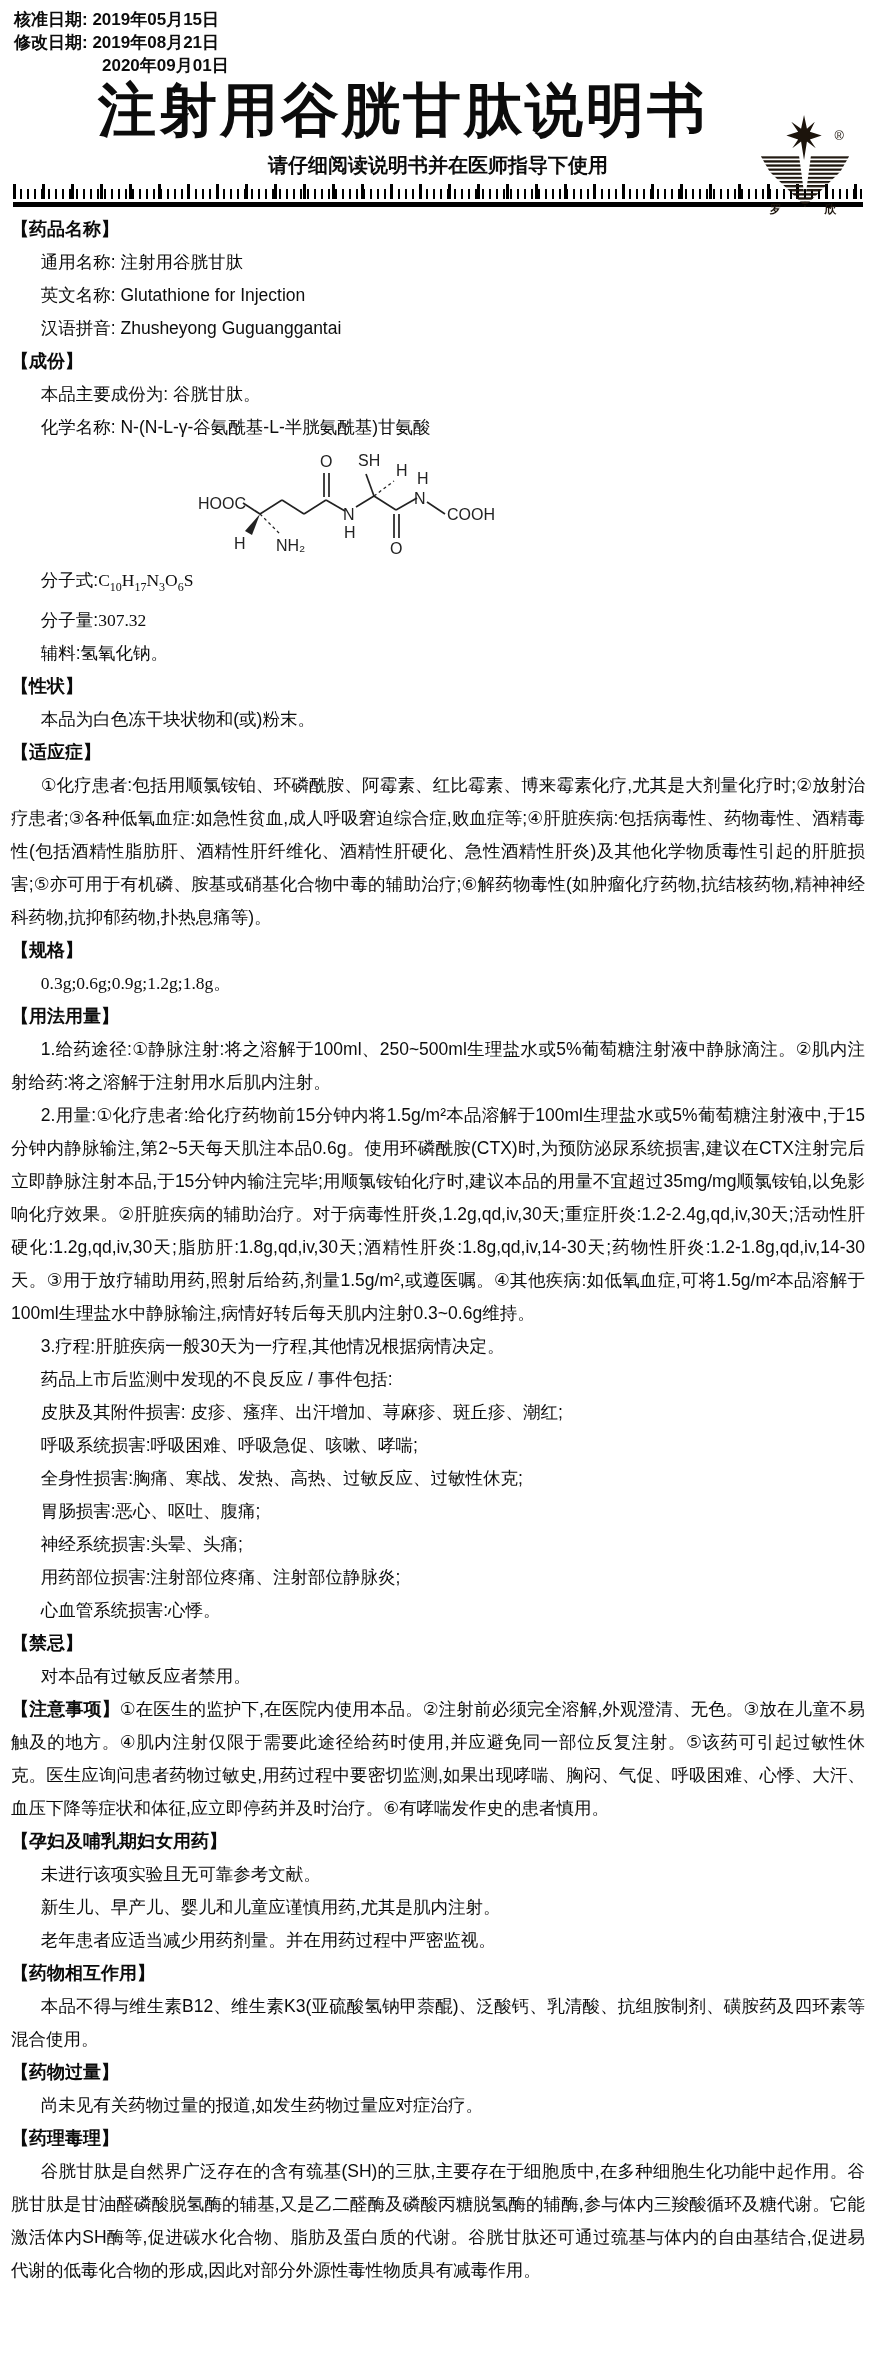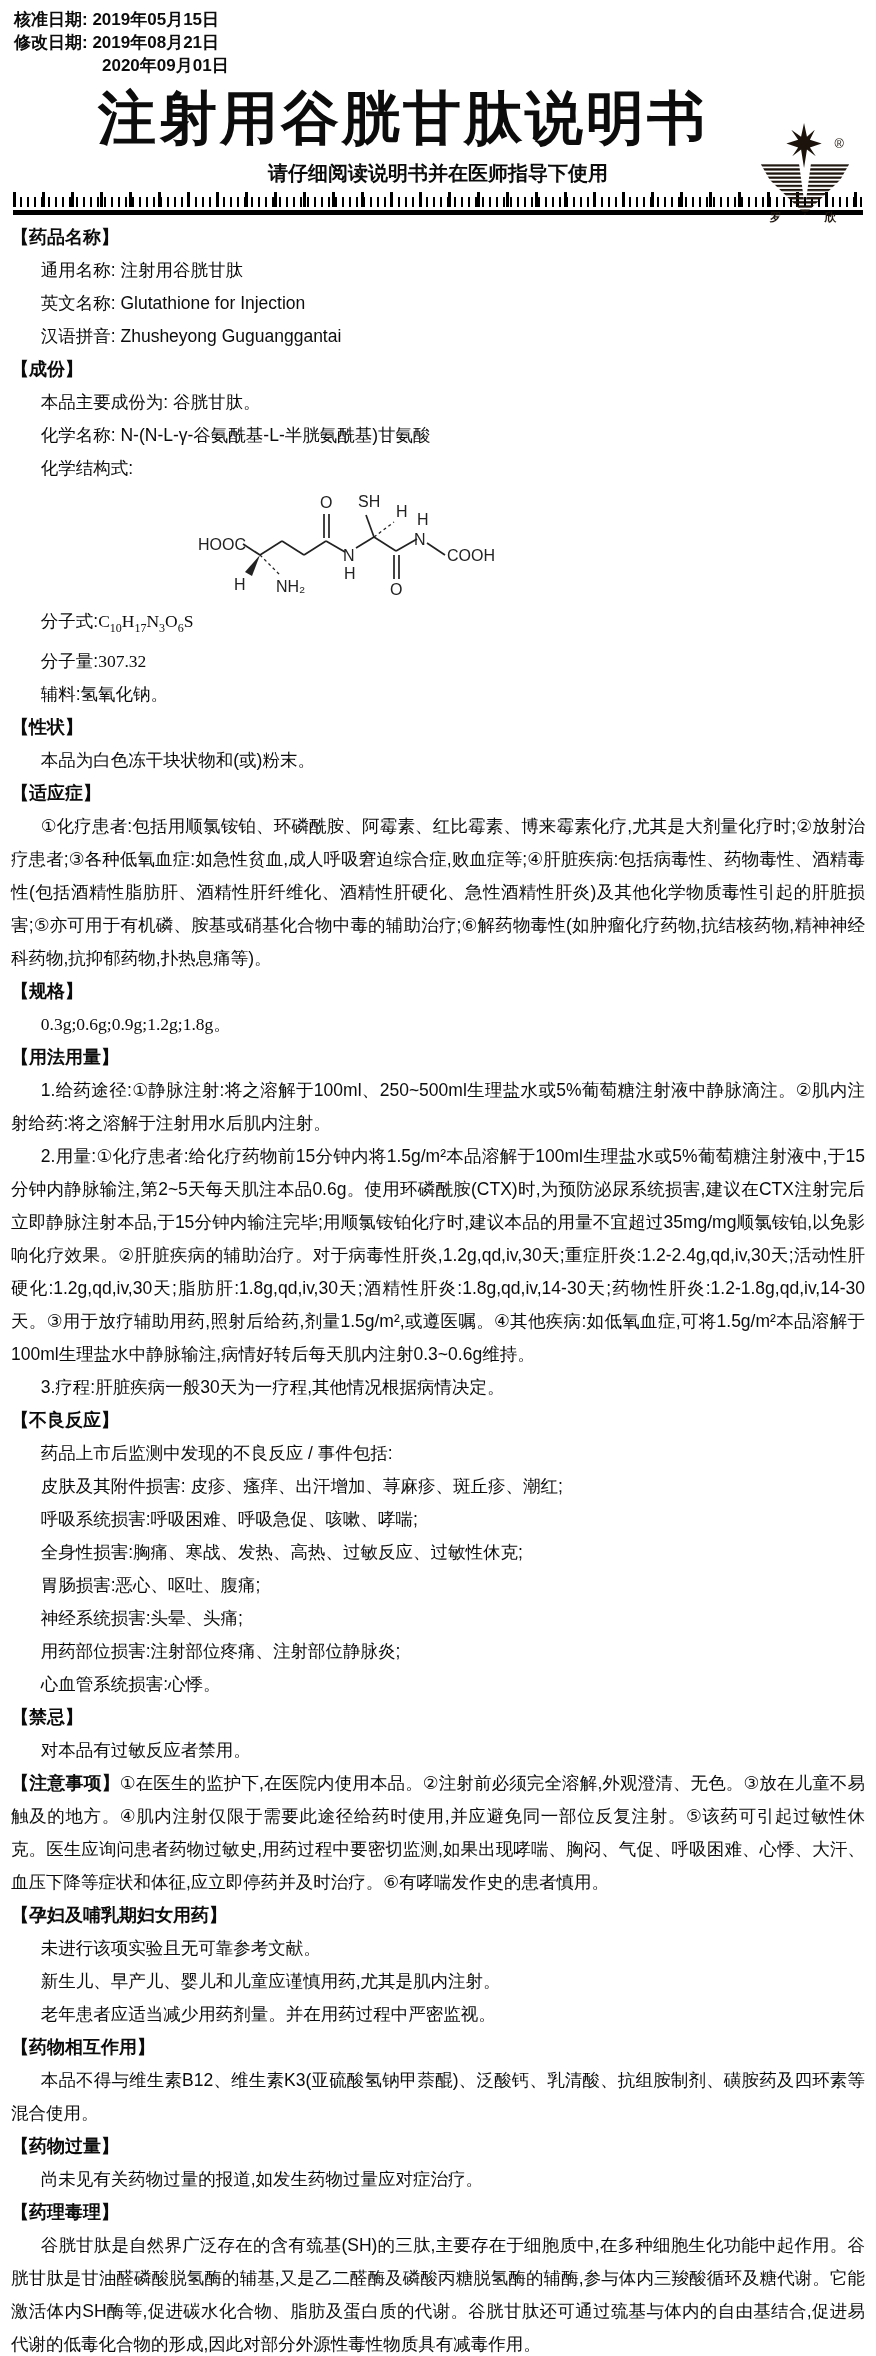--- a/index.html
+++ b/index.html
@@ -9,21 +9,21 @@
     -webkit-font-smoothing:antialiased;
   }
   .page{padding:8px 11px 24px 11px;}
   
   .dates{font-size:17px;line-height:23px;font-weight:700;padding-left:3px;}
   .dates .cont{padding-left:88px;}
   
   .header{position:relative;}
   .title{
     font-size:58px;font-weight:700;text-align:center;letter-spacing:3px;
-    line-height:66px;margin-top:8px;padding-right:70px;
+    line-height:66px;margin-top:0;padding-right:70px;
   }
   .subtitle{font-size:20px;font-weight:600;text-align:center;line-height:28px;margin-top:8px;}
   .logo{position:absolute;right:14px;top:38px;width:92px;height:100px;}
   
   .barcode{
     height:15px;margin:5px 2px 3px 2px;
     background:
       repeating-linear-gradient(90deg,#000 0 2px,transparent 2px 7px),
       repeating-linear-gradient(90deg,#000 0 3px,transparent 3px 29px);
     background-size:100% 10px,100% 15px;
@@ -79,21 +79,20 @@
   <div class="rule"></div>
 
   <div class="shead">【药品名称】</div>
   <div class="para line">通用名称: 注射用谷胱甘肽</div>
   <div class="para line">英文名称: Glutathione for Injection</div>
   <div class="para line">汉语拼音: Zhusheyong Guguanggantai</div>
 
   <div class="shead">【成份】</div>
   <div class="para line">本品主要成份为: 谷胱甘肽。</div>
   <div class="para line">化学名称: N-(N-L-γ-谷氨酰基-L-半胱氨酰基)甘氨酸</div>
-  <div class="para line">化学结构式:</div>
 
   <svg class="structure" width="300" height="118" viewBox="0 0 300 118">
     <text x="2" y="63">HOOC</text>
     <line x1="47" y1="57" x2="64" y2="68"></line>
     <polygon points="64,68 49,85 56,89"></polygon>
     <text x="38" y="103">H</text>
     <line class="dash" x1="64" y1="68" x2="85" y2="89"></line>
     <text x="80" y="105">NH₂</text>
     <line x1="64" y1="68" x2="86" y2="54"></line>
     <line x1="86" y1="54" x2="108" y2="68"></line>
@@ -135,21 +134,20 @@
   <p class="para indent">①化疗患者:包括用顺氯铵铂、环磷酰胺、阿霉素、红比霉素、博来霉素化疗,尤其是大剂量化疗时;②放射治疗患者;③各种低氧血症:如急性贫血,成人呼吸窘迫综合症,败血症等;④肝脏疾病:包括病毒性、药物毒性、酒精毒性(包括酒精性脂肪肝、酒精性肝纤维化、酒精性肝硬化、急性酒精性肝炎)及其他化学物质毒性引起的肝脏损害;⑤亦可用于有机磷、胺基或硝基化合物中毒的辅助治疗;⑥解药物毒性(如肿瘤化疗药物,抗结核药物,精神神经科药物,抗抑郁药物,扑热息痛等)。</p>
 
   <div class="shead">【规格】</div>
   <div class="para line serif">0.3g;0.6g;0.9g;1.2g;1.8g。</div>
 
   <div class="shead">【用法用量】</div>
   <p class="para indent">1.给药途径:①静脉注射:将之溶解于100ml、250~500ml生理盐水或5%葡萄糖注射液中静脉滴注。②肌内注射给药:将之溶解于注射用水后肌内注射。</p>
   <p class="para indent">2.用量:①化疗患者:给化疗药物前15分钟内将1.5g/m²本品溶解于100ml生理盐水或5%葡萄糖注射液中,于15分钟内静脉输注,第2~5天每天肌注本品0.6g。使用环磷酰胺(CTX)时,为预防泌尿系统损害,建议在CTX注射完后立即静脉注射本品,于15分钟内输注完毕;用顺氯铵铂化疗时,建议本品的用量不宜超过35mg/mg顺氯铵铂,以免影响化疗效果。②肝脏疾病的辅助治疗。对于病毒性肝炎,1.2g,qd,iv,30天;重症肝炎:1.2-2.4g,qd,iv,30天;活动性肝硬化:1.2g,qd,iv,30天;脂肪肝:1.8g,qd,iv,30天;酒精性肝炎:1.8g,qd,iv,14-30天;药物性肝炎:1.2-1.8g,qd,iv,14-30天。③用于放疗辅助用药,照射后给药,剂量1.5g/m²,或遵医嘱。④其他疾病:如低氧血症,可将1.5g/m²本品溶解于100ml生理盐水中静脉输注,病情好转后每天肌内注射0.3~0.6g维持。</p>
   <p class="para indent">3.疗程:肝脏疾病一般30天为一疗程,其他情况根据病情决定。</p>
 
-  <div class="shead">【不良反应】</div>
   <div class="para line">药品上市后监测中发现的不良反应 / 事件包括:</div>
   <div class="para line">皮肤及其附件损害: 皮疹、瘙痒、出汗增加、荨麻疹、斑丘疹、潮红;</div>
   <div class="para line">呼吸系统损害:呼吸困难、呼吸急促、咳嗽、哮喘;</div>
   <div class="para line">全身性损害:胸痛、寒战、发热、高热、过敏反应、过敏性休克;</div>
   <div class="para line">胃肠损害:恶心、呕吐、腹痛;</div>
   <div class="para line">神经系统损害:头晕、头痛;</div>
   <div class="para line">用药部位损害:注射部位疼痛、注射部位静脉炎;</div>
   <div class="para line">心血管系统损害:心悸。</div>
 
   <div class="shead">【禁忌】</div>

